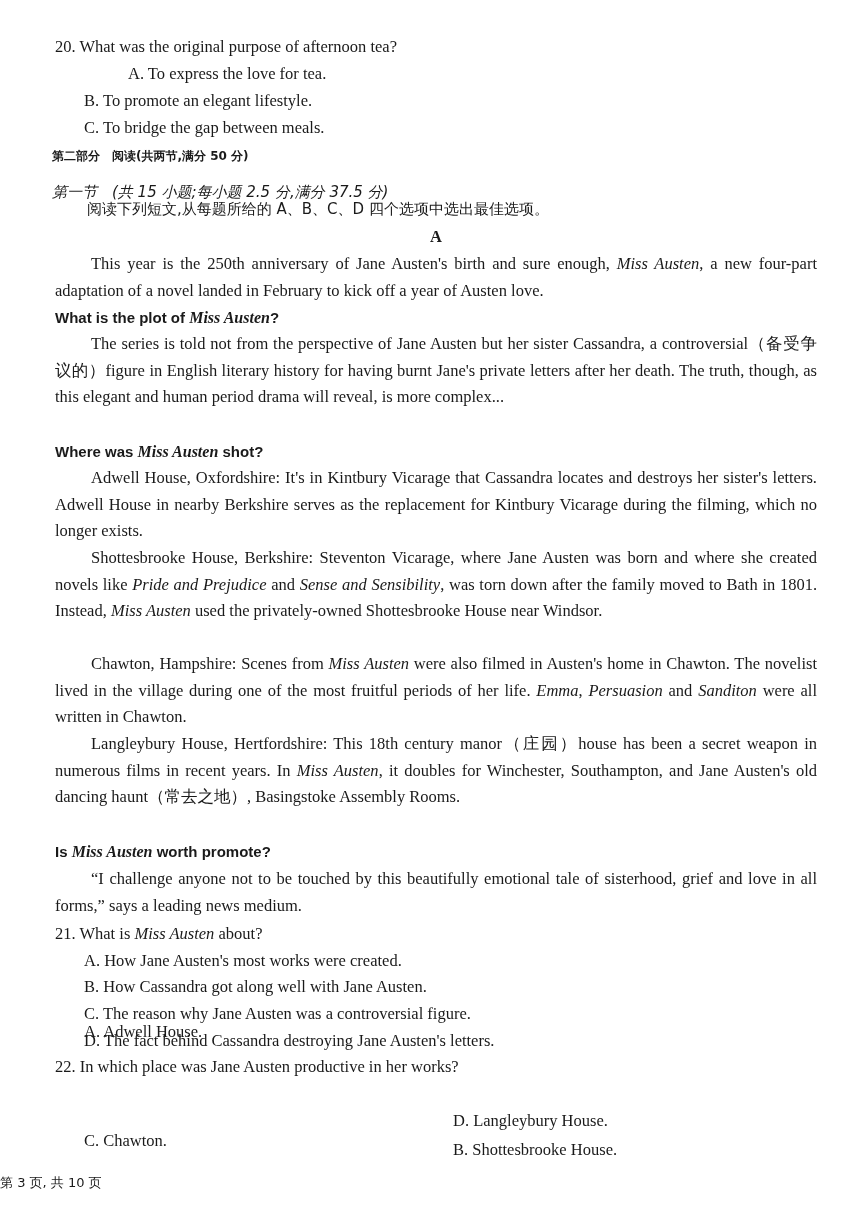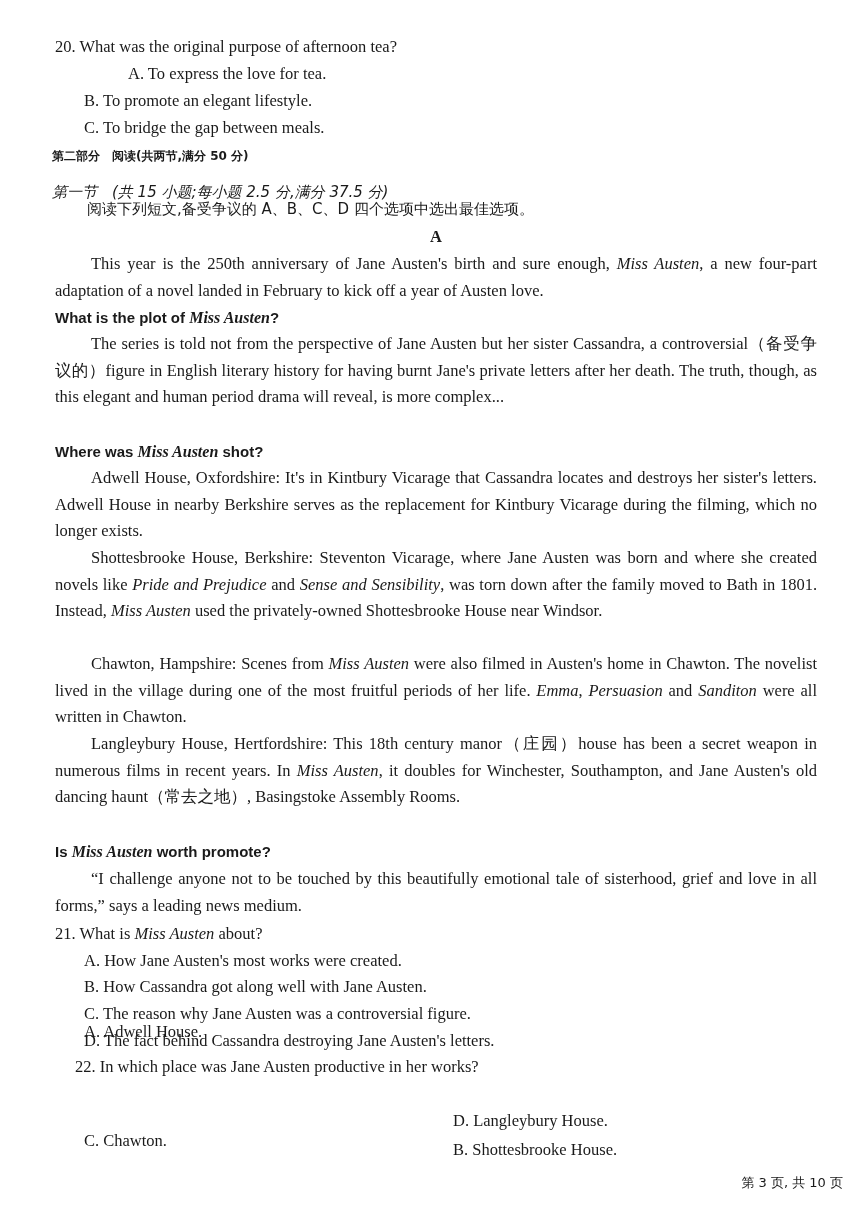--- a/index.html
+++ b/index.html
@@ -13,36 +13,36 @@
   .just { position: absolute; left: 0; width: 762px; line-height: 26.7px; text-align: justify; text-align-last: left; }
   .ind1 { left: 29px; }
   .ind2 { left: 32px; }
   .para-first { text-indent: 36px; }
   .cn-bold { font-family: "DejaVu Sans", sans-serif; font-weight: bold; font-size: 12px; }
   .cn-reg { font-family: "DejaVu Sans", sans-serif; font-size: 15px; }
   .heading-a { position: absolute; left: 0; width: 762px; text-align: center; font-weight: bold; line-height: 26px; }
   .subhead { position: absolute; left: 0; font-weight: bold; font-family: "Liberation Sans", sans-serif; font-size: 15px; line-height: 26px; }
   .subhead i { font-family: "Liberation Serif", serif; font-size: 16px; }
   .opt-right { left: 398px; }
-  .footer { position: absolute; left: 0; width: 843px; top: 1174px; text-align: right; font-family: "DejaVu Sans", sans-serif; font-size: 13px; }
+  .footer { position: absolute; left: 0; width: 843px; top: 1174px; text-align: left; font-family: "DejaVu Sans", sans-serif; font-size: 13px; }
   i { font-style: italic; }
 </style>
 </head>
 <body>
 
 <div class="page">
 
   <div class="line" style="top:0px;">20. What was the original purpose of afternoon tea?</div>
   <div class="line ind1" style="top:27px;margin-left:44px;">A. To express the love for tea.</div>
   <div class="line ind1" style="top:54px;">B. To promote an elegant lifestyle.</div>
   <div class="line ind1" style="top:81px;">C. To bridge the gap between meals.</div>
 
   <div class="line cn-bold" style="top:109px; left:-3px;">第二部分　阅读(共两节,满分 50 分)</div>
   <div class="line cn-reg" style="top:145px; left:-3px;font-style:italic;">第一节　(共 15 小题;每小题 2.5 分,满分 37.5 分)</div>
-  <div class="line cn-reg ind2" style="top:162px;">阅读下列短文,备受争议的 A、B、C、D 四个选项中选出最佳选项。</div>
+  <div class="line cn-reg ind2" style="top:162px;">阅读下列短文,从每题所给的 A、B、C、D 四个选项中选出最佳选项。</div>
 
   <div class="heading-a" style="top:190px;">A</div>
 
   <div class="just para-first" style="top:217px;"><span>This year is the 250th anniversary of Jane Austen's birth and sure enough, </span><i>Miss Austen</i><span>, a new four-part adaptation of a novel landed in February to kick off a year of Austen love.</span></div>
 
   <div class="subhead" style="top:271px;"><span>What is the plot of </span><i>Miss Austen</i><span>?</span></div>
 
   <div class="just para-first" style="top:297px;">The series is told not from the perspective of Jane Austen but her sister Cassandra, a controversial（备受争议的）figure in English literary history for having burnt Jane's private letters after her death. The truth, though, as this elegant and human period drama will reveal, is more complex...</div>
 
   <div class="subhead" style="top:405px;"><span>Where was </span><i>Miss Austen</i><span> shot?</span></div>
@@ -58,20 +58,20 @@
   <div class="subhead" style="top:805px;"><span>Is </span><i>Miss Austen</i><span> worth promote?</span></div>
 
   <div class="just para-first" style="top:832px;">“I challenge anyone not to be touched by this beautifully emotional tale of sisterhood, grief and love in all forms,” says a leading news medium.</div>
 
   <div class="line" style="top:887px;"><span>21. What is </span><i>Miss Austen</i><span> about?</span></div>
   <div class="line ind1" style="top:914px;">A. How Jane Austen's most works were created.</div>
   <div class="line ind1" style="top:940px;">B. How Cassandra got along well with Jane Austen.</div>
   <div class="line ind1" style="top:967px;">C. The reason why Jane Austen was a controversial figure.</div>
   <div class="line ind1" style="top:994px;">D. The fact behind Cassandra destroying Jane Austen's letters.</div>
 
-  <div class="line" style="top:1020px;margin-left:20px;">22. In which place was Jane Austen productive in her works?</div>
+  <div class="line" style="top:1020px;">22. In which place was Jane Austen productive in her works?</div>
   <div class="line ind1" style="top:985px;">A. Adwell House.</div>
   <div class="line opt-right" style="top:1103px;">B. Shottesbrooke House.</div>
   <div class="line ind1" style="top:1094px;">C. Chawton.</div>
   <div class="line opt-right" style="top:1074px;">D. Langleybury House.</div>
 </div>
 
 <div class="footer">第 3 页, 共 10 页</div>
 
 </body></html>

